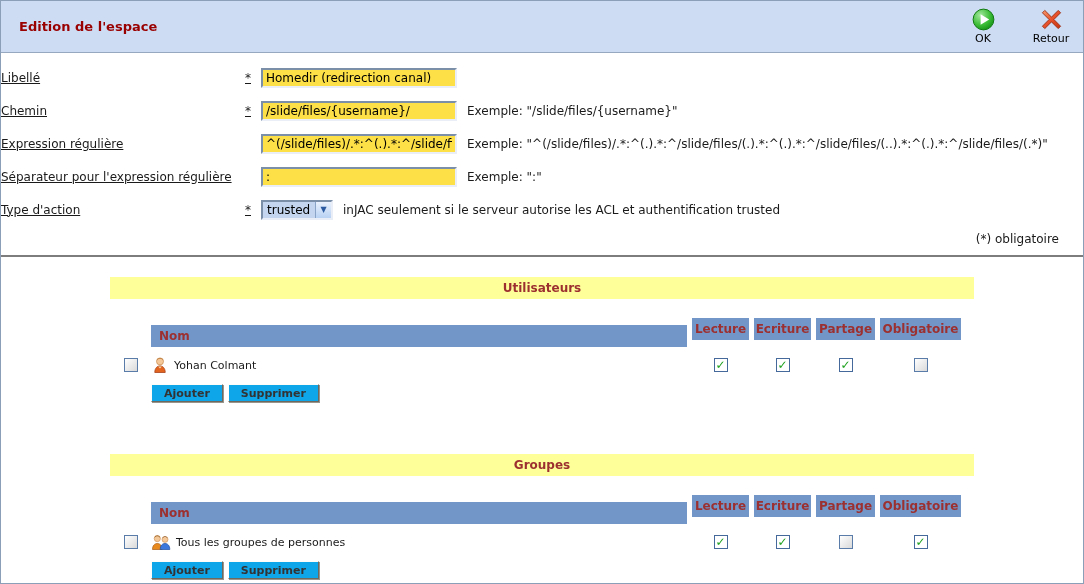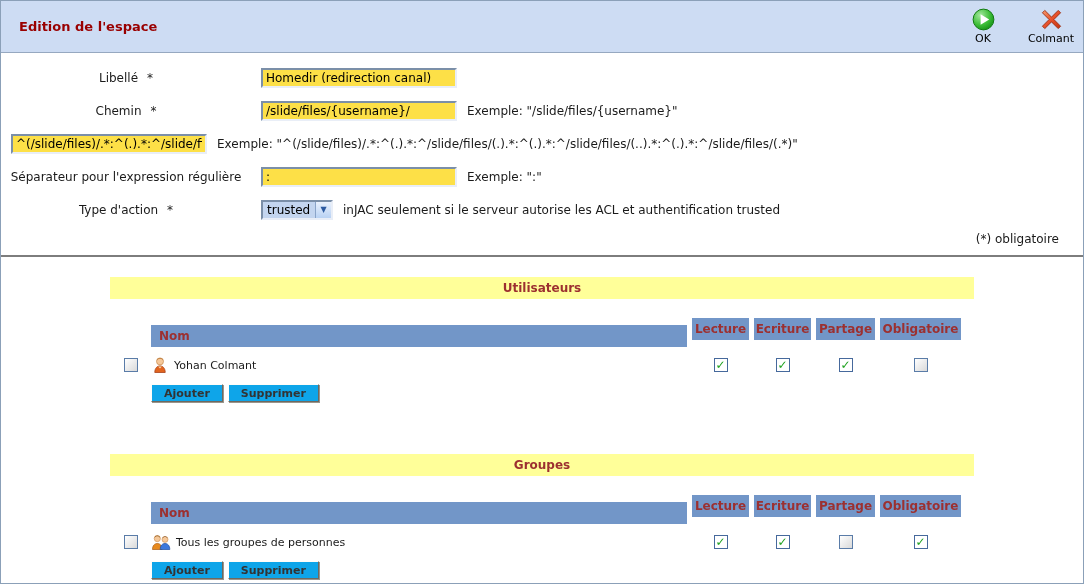--- a/index.html
+++ b/index.html
@@ -15,21 +15,21 @@
     display:flex; align-items:center; justify-content:space-between;
     padding:0 10px 0 18px;
   }
   .topbar .title { font-size:13px; font-weight:bold; color:#990000; }
   .actions { display:flex; gap:24px; }
   .action { display:flex; flex-direction:column; align-items:center; cursor:pointer; width:44px; }
   .action .lbl { font-size:11px; color:#000; margin-top:1px; }
   
   .form-area { padding-top:8px; background:#fff; }
   .f-row { display:flex; align-items:center; height:33px; }
-  .f-label { width:250px; text-align:right; display:flex; justify-content:center; align-items:center; color:#1a1a1a; }
+  .f-label { width:250px; text-align:right; display:flex; justify-content:space-between; align-items:center; color:#1a1a1a;text-decoration:underline; }
   .req { margin-left:9px; }
   .req:empty { display:none; }
   .f-control { margin-left:10px; }
   input.txt {
     width:196px; height:20px; background:#fde047;
     border:2px solid; border-color:#7b8fa8 #e9eef7 #e9eef7 #7b8fa8;
     font-family:"DejaVu Sans", sans-serif; font-size:12px; color:#000;
     padding:1px 3px;
   }
   .f-example { margin-left:10px; white-space:nowrap; color:#1a1a1a; }
@@ -113,21 +113,21 @@
           <defs>
             <linearGradient id="gX" x1="0" y1="0" x2="1" y2="1">
               <stop offset="0%" stop-color="#f69a6b"></stop>
               <stop offset="50%" stop-color="#e8502a"></stop>
               <stop offset="100%" stop-color="#c33410"></stop>
             </linearGradient>
           </defs>
           <path d="M5 2.5 L12 9.5 L19 2.5 L21.5 5 L14.5 12 L21.5 19 L19 21.5 L12 14.5 L5 21.5 L2.5 19 L9.5 12 L2.5 5 Z" fill="url(#gX)" stroke="#96290c" stroke-width="0.9"></path>
         </svg>
       </span>
-      <span class="lbl">Colmant</span>
+      <span class="lbl">Retour</span>
     </div>
   </div>
 </div>
 
 <div class="form-area">
 
   <div class="f-row">
     <div class="f-label">
       <span>Libellé</span>
       <span class="req">*</span>
@@ -143,20 +143,24 @@
       <span>Chemin</span>
       <span class="req">*</span>
     </div>
     <div class="f-control">
       <input class="txt" type="text" value="/slide/files/{username}/" style="">
     </div>
     <div class="f-example">Exemple: "/slide/files/{username}"</div>
   </div>
 
   <div class="f-row">
+    <div class="f-label">
+      <span>Expression régulière</span>
+
+    </div>
     <div class="f-control">
       <input class="txt" type="text" value="^(/slide/files)/.*:^(.).*:^/slide/files/(.).*:^(.).*:^/slide/files/(..).*:^(.).*:^/slide/files/(.*)" style="">
     </div>
     <div class="f-example">Exemple: "^(/slide/files)/.*:^(.).*:^/slide/files/(.).*:^(.).*:^/slide/files/(..).*:^(.).*:^/slide/files/(.*)"</div>
   </div>
 
   <div class="f-row">
     <div class="f-label">
       <span>Séparateur pour l'expression régulière</span>
 

